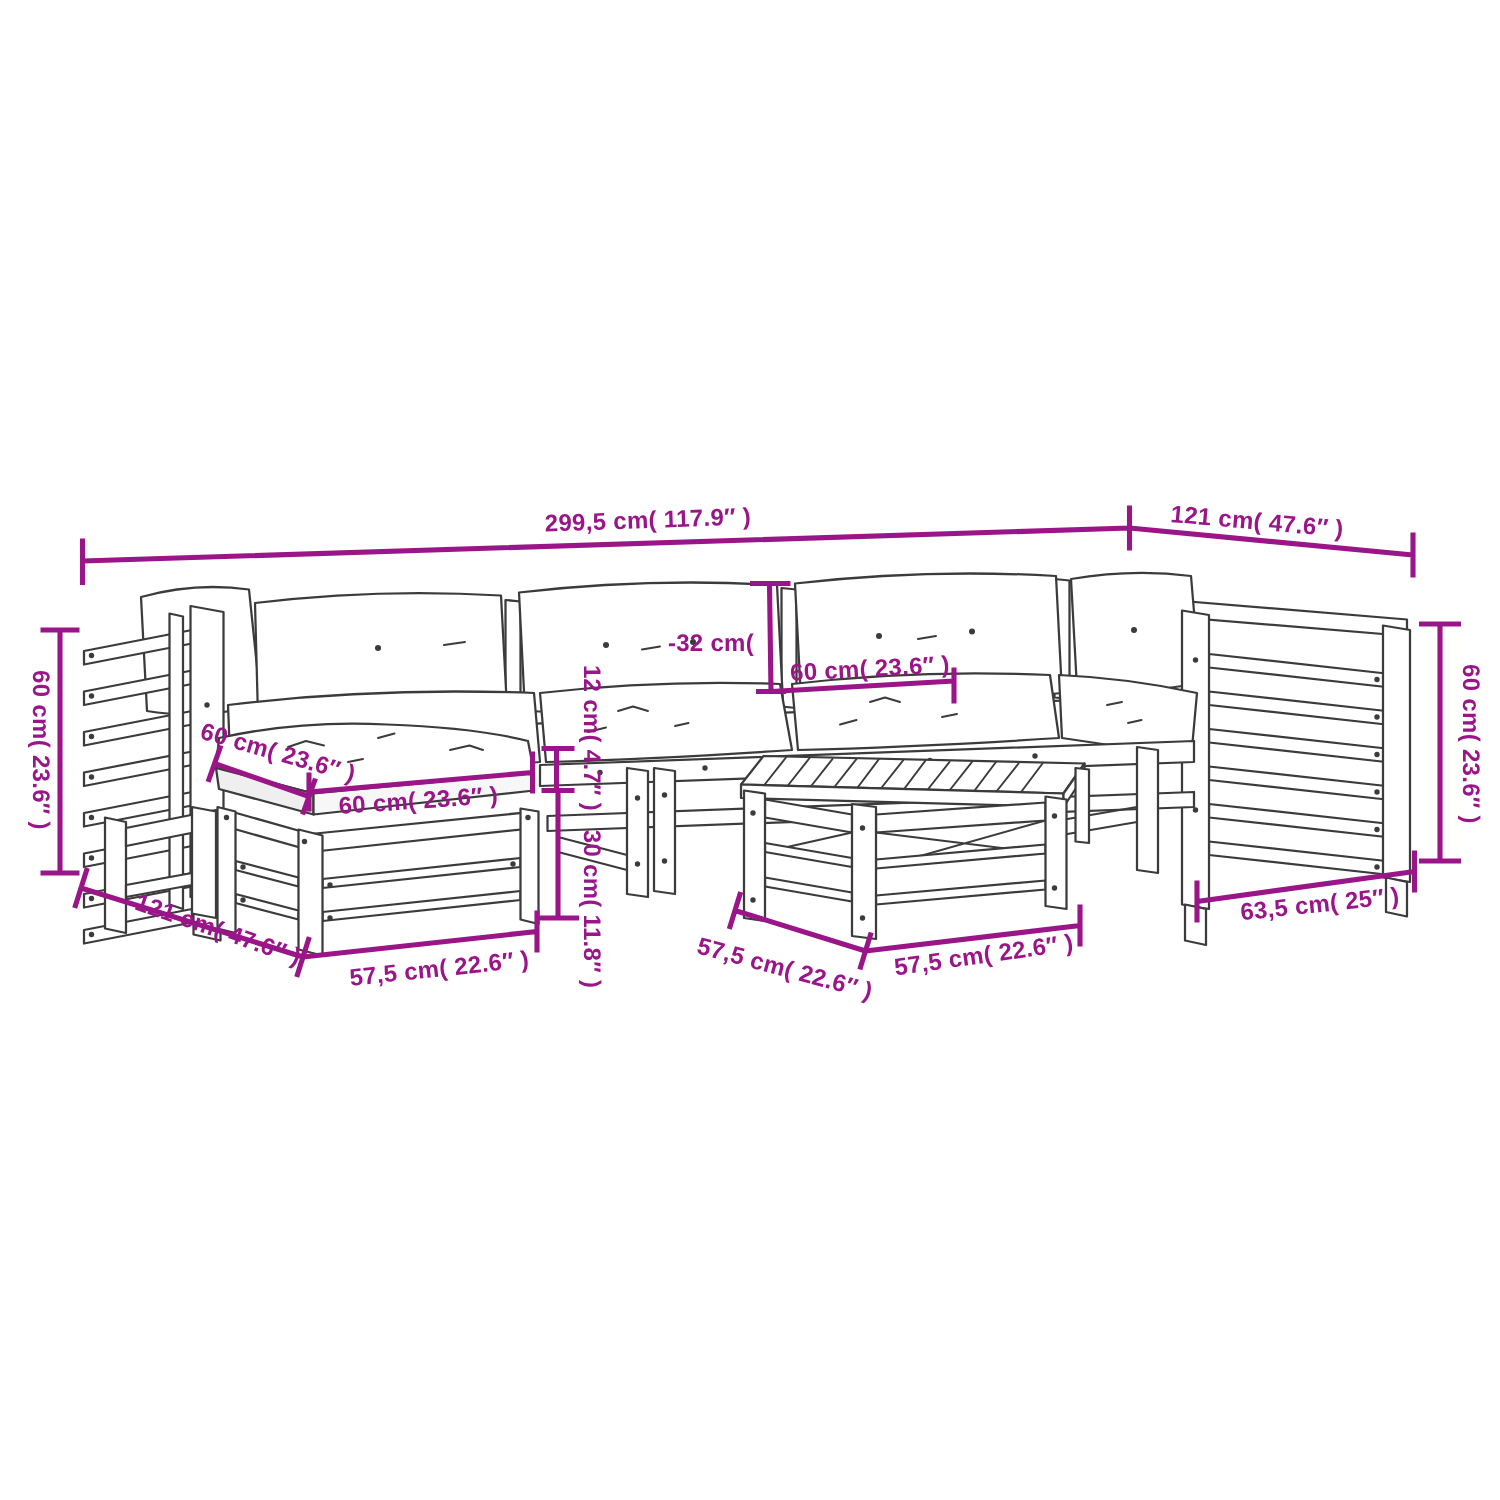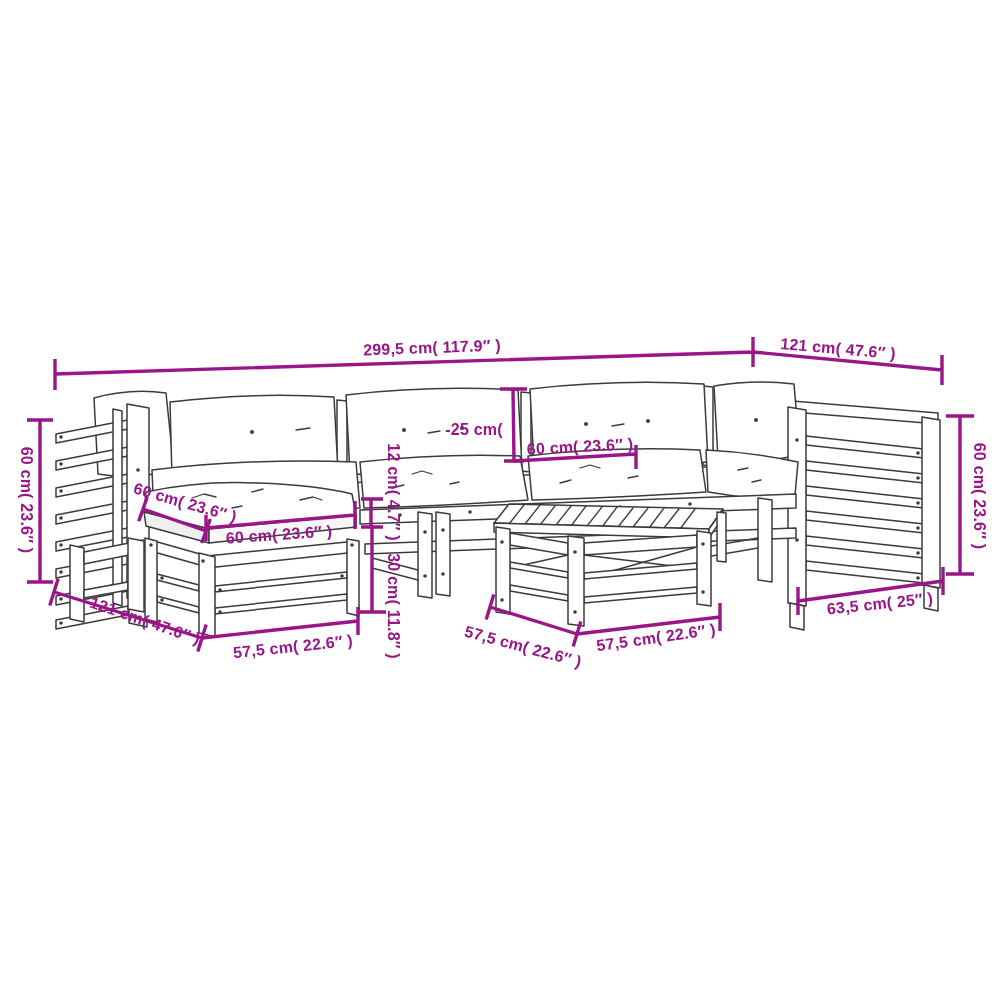--- a/index.html
+++ b/index.html
@@ -235,21 +235,21 @@
           <path class="dim" d="M960,416 L960,574 M946,416 L974,416 M946,574 L974,574"></path>
         </g>
     </g>
   </svg>
 
   <div class="dim-label" style="left:432px;top:348px;--r:-2deg">299,5 cm( 117.9″ )</div>
   <div class="dim-label" style="left:838px;top:349px;--r:5deg">121 cm( 47.6″ )</div>
   <div class="dim-label" style="left:26px;top:500px;--r:90deg">60 cm( 23.6″ )</div>
   <div class="dim-label" style="left:185px;top:503px;--r:16deg">60 cm( 23.6″ )</div>
   <div class="dim-label" style="left:279px;top:535px;--r:-4deg">60 cm( 23.6″ )</div>
-  <div class="dim-label" style="left:474px;top:430px">-25 cm(</div>
+  <div class="dim-label" style="left:474px;top:430px">-32 cm(</div>
   <div class="dim-label" style="left:580px;top:447px;--r:-3deg">60 cm( 23.6″ )</div>
   <div class="dim-label" style="left:393px;top:492px;--r:90deg">12 cm( 4.7″ )</div>
   <div class="dim-label" style="left:393px;top:606px;--r:90deg">30 cm( 11.8″ )</div>
   <div class="dim-label" style="left:145px;top:621px;--r:19deg">121 cm( 47.6″ )</div>
   <div class="dim-label" style="left:293px;top:647px;--r:-6deg">57,5 cm( 22.6″ )</div>
   <div class="dim-label" style="left:523px;top:647px;--r:15deg">57,5 cm( 22.6″ )</div>
   <div class="dim-label" style="left:656px;top:638px;--r:-8deg">57,5 cm( 22.6″ )</div>
   <div class="dim-label" style="left:880px;top:604px;--r:-6deg">63,5 cm( 25″ )</div>
   <div class="dim-label" style="left:979px;top:496px;--r:90deg">60 cm( 23.6″ )</div>
 </div>

